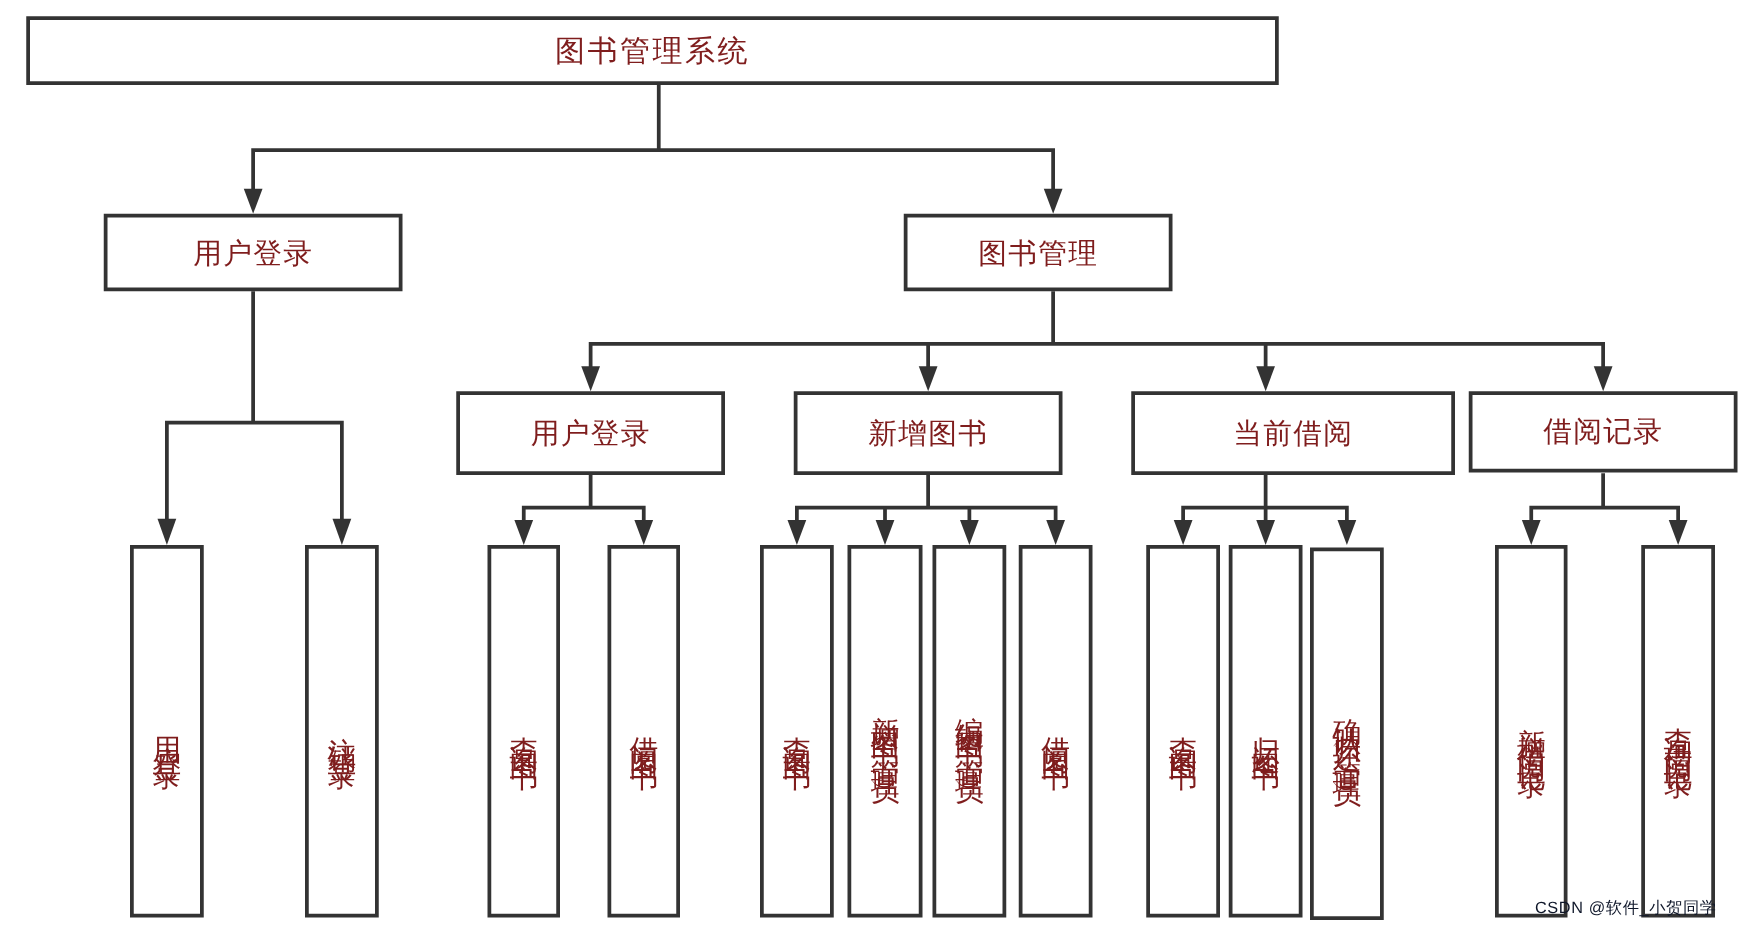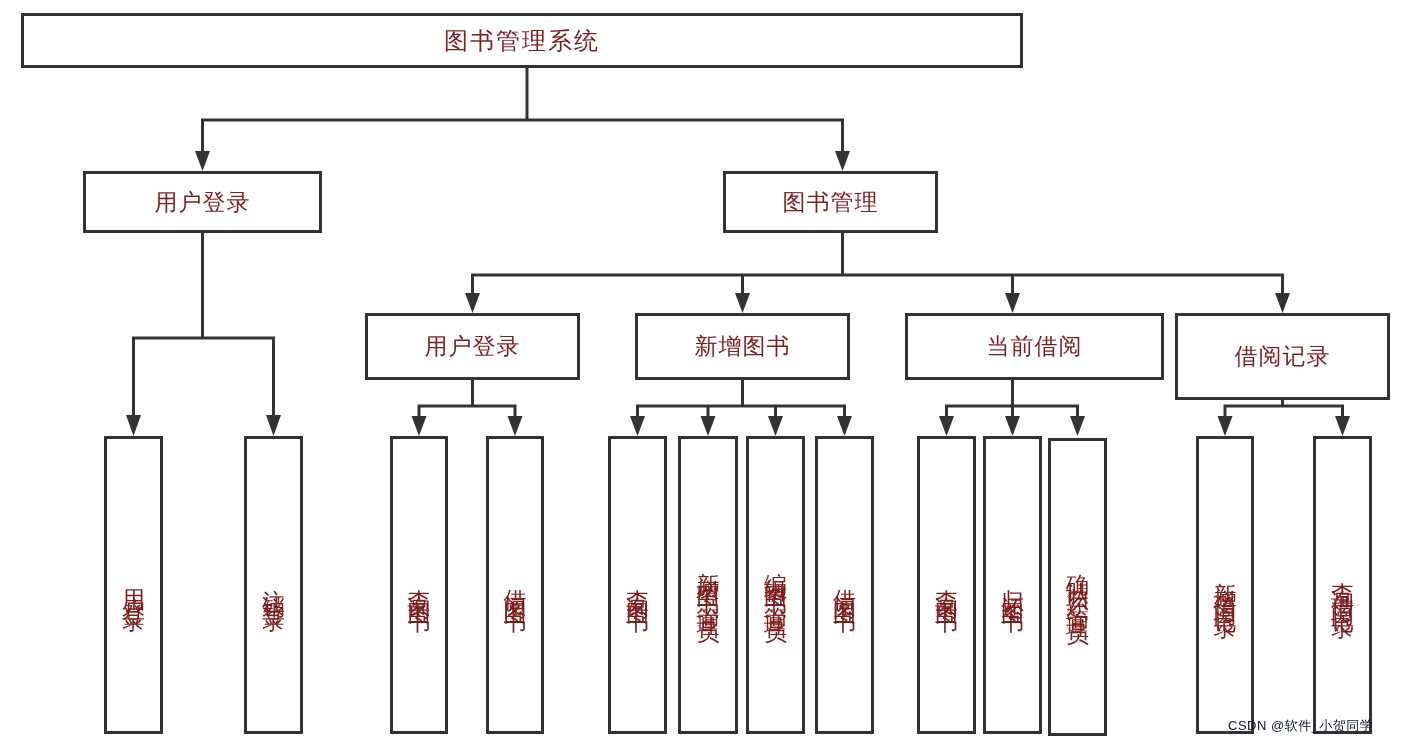--- a/index.html
+++ b/index.html
@@ -116,21 +116,21 @@
 
   <div class="box" style="left:365px; top:313px; width:215px; height:67px;">
     <span class="h-label">用户登录</span>
   </div>
   <div class="box" style="left:635px; top:313px; width:215px; height:67px;">
     <span class="h-label">新增图书</span>
   </div>
   <div class="box" style="left:905px; top:313px; width:259px; height:67px;">
     <span class="h-label">当前借阅</span>
   </div>
-  <div class="box" style="left:1175px; top:313px; width:215px; height:87px;">
+  <div class="box" style="left:1175px; top:313px; width:215px; height:65px;">
     <span class="h-label">借阅记录</span>
   </div>
 
   <div class="box" style="left:104px; top:436px; width:59px; height:298px;">
     <span class="v-label">用户登录</span>
   </div>
   <div class="box" style="left:244px; top:436px; width:59px; height:298px;">
     <span class="v-label">注销登录</span>
   </div>
 

